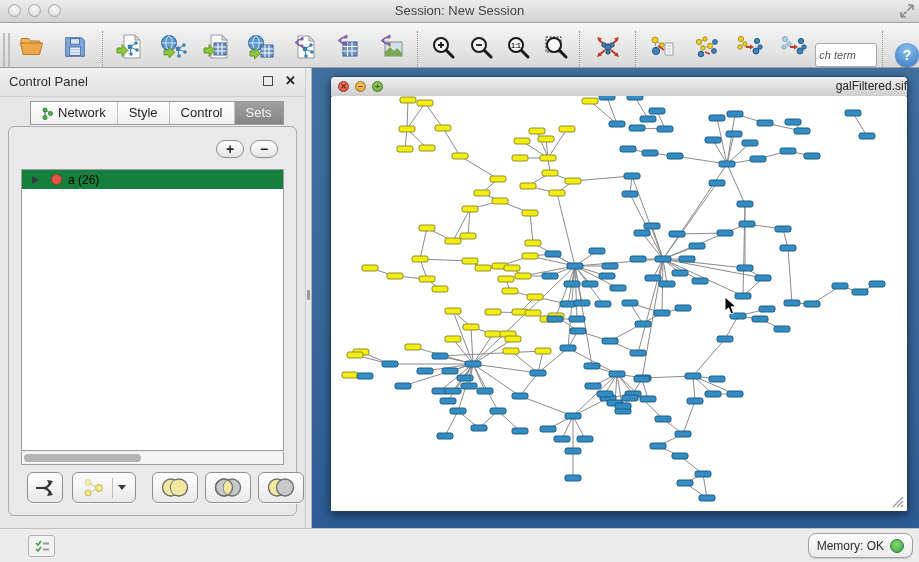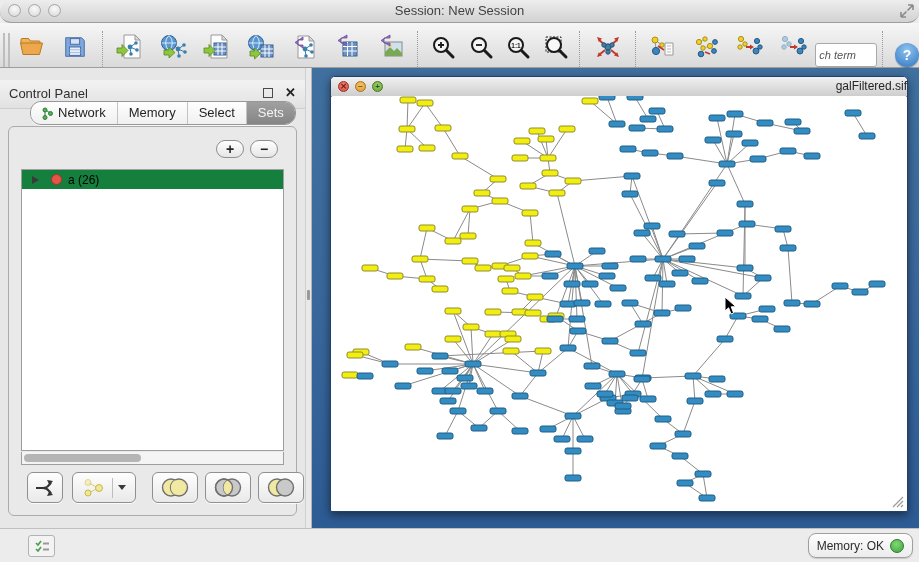--- a/index.html
+++ b/index.html
@@ -1,41 +1,41 @@
 <!DOCTYPE html>
 <html><head>
 <meta charset="utf-8">
 <style>
   html,body{margin:0;padding:0;}
   body{width:919px;height:562px;overflow:hidden;font-family:"Liberation Sans",sans-serif;-webkit-font-smoothing:antialiased;}
   .app{position:relative;width:919px;height:562px;background:#ececec;overflow:hidden;}
 
   
-  .titlebar{position:absolute;left:0;top:0;width:100%;height:22px;background:linear-gradient(#eff 0%,#ededed 0%,#d2d2d2 100%);border-bottom:1px solid #9e9e9e;border-radius:11px;}
+  .titlebar{position:absolute;left:0;top:0;width:100%;height:22px;background:linear-gradient(#eff 0%,#ededed 0%,#d2d2d2 100%);border-bottom:1px solid #9e9e9e;}
   .lights{position:absolute;left:8px;top:4px;display:flex;gap:7px;}
   .light{width:13px;height:13px;border-radius:50%;border:1px solid #a6a6a6;background:radial-gradient(circle at 50% 35%,#fafafa,#d6d6d6);box-sizing:border-box;}
   .win-title{position:absolute;left:0;right:0;top:3px;text-align:center;font-size:13px;color:#434343;}
   .fullscreen{position:absolute;right:5px;top:4px;width:14px;height:14px;}
 
   
   .toolbar{position:absolute;left:0;top:23px;width:100%;height:45px;background:linear-gradient(#f6f6f6,#dadada);border-bottom:1px solid #9e9e9e;display:flex;align-items:flex-end;box-sizing:border-box;}
   .grip{width:7px;height:34px;margin-left:3px;border-left:2px solid #bdbdbd;border-right:2px solid #bdbdbd;box-sizing:border-box;}
   .tbtn{width:44px;height:40px;background:transparent;border:none;display:flex;align-items:center;justify-content:center;padding:0;}
   .tbtn.zbtn{width:38px;}
   .tsep{width:1px;height:36px;margin:0 5px;border-left:1px dotted #9a9a9a;}
   .search{width:54px;height:22px;border:1px solid #a9a9a9;border-radius:3px;font-style:italic;font-size:11px;color:#555;padding:0 3px;background:#fff;font-family:"Liberation Sans",sans-serif;}
   .helpbtn{width:24px;height:24px;border:none;border-radius:50%;background:radial-gradient(circle at 50% 30%,#8fc3ef,#2f74c0);color:#fff;font-weight:bold;font-size:14px;margin-left:6px;box-shadow:0 1px 1px rgba(0,0,0,.3);line-height:22px;text-align:center;padding:0;}
 
   
   .control-panel{position:absolute;left:0;top:68px;width:305px;bottom:34px;background:#e7e7e7;}
-  .cp-header{position:absolute;left:0;top:0;width:100%;height:28px;background:linear-gradient(#f2f2f2,#e2e2e2);border-bottom:1px solid #cdcdcd;margin-top:12px;}
+  .cp-header{position:absolute;left:0;top:0;width:100%;height:28px;background:linear-gradient(#f2f2f2,#e2e2e2);border-bottom:1px solid #cdcdcd;}
   .cp-title{position:absolute;left:9px;top:6px;font-size:13px;color:#2e2e2e;}
   .cp-float{position:absolute;right:32px;top:8px;width:10px;height:10px;border:1.5px solid #4a4a4a;box-sizing:border-box;background:transparent;padding:0;}
   .cp-close{position:absolute;right:9px;top:5px;border:none;background:transparent;font-size:13px;font-weight:bold;color:#222;padding:0;line-height:16px;}
-  .cp-tabs{position:absolute;top:33px;left:30px;height:22px;display:flex;border:1px solid #979797;border-radius:11px;overflow:hidden;box-shadow:0 1px 0 rgba(255,255,255,.7);}
+  .cp-tabs{position:absolute;top:33px;left:30px;height:22px;display:flex;border:1px solid #979797;border-radius:0;overflow:hidden;box-shadow:0 1px 0 rgba(255,255,255,.7);}
   .tab{padding:0 11px;font-size:13px;line-height:22px;color:#1f1f1f;border-right:1px solid #c3c3c3;display:flex;align-items:center;gap:5px;background:linear-gradient(#fefefe,#f0f0f0);}
   .tab:last-child{border-right:none;}
   .tab.selected{background:linear-gradient(#a0a0a0,#858585);color:#f4f4f4;justify-content:flex-end;}
   .cp-panel{position:absolute;left:8px;right:8px;top:58px;bottom:12px;border:1px solid #ababab;border-radius:6px;background:#e9e9e9;}
   .pm-btn{position:absolute;top:13px;width:28px;height:18px;border:1px solid #8f8f8f;border-radius:9px;background:linear-gradient(#fff,#e6e6e6);font-size:14px;font-weight:bold;color:#222;line-height:15px;text-align:center;padding:0;}
   .pm-add{right:52px;}
   .pm-del{right:18px;}
   .set-list{position:absolute;left:12px;right:12px;top:42px;bottom:64px;background:#fff;border:1px solid #9e9e9e;overflow:hidden;}
   .set-row{height:19px;display:flex;align-items:center;background:#15803d;}
   .row-tri{width:0;height:0;border-left:7px solid #3a3a3a;border-top:4.5px solid transparent;border-bottom:4.5px solid transparent;margin-left:10px;}
@@ -333,24 +333,24 @@
             <path d="M3 4 v5 M4.5 3.5 L8 6" stroke="#2e7d32"></path>
             <g fill="#55b05a" stroke="#2e7d32">
               <circle cx="3" cy="3" r="2"></circle>
               <circle cx="3" cy="10.5" r="2"></circle>
               <circle cx="8.5" cy="6.5" r="2"></circle>
             </g>
           </svg>
         <span>Network</span>
       </div>
       <div class="tab">
-          <span>Memory</span>
+          <span>Style</span>
         </div>
       <div class="tab">
-          <span>Select</span>
+          <span>Control</span>
         </div>
       <div class="tab selected">
           <span>Sets</span>
         </div>
     </div>
     <div class="cp-panel">
       <button class="pm-btn pm-add">+</button>
       <button class="pm-btn pm-del">−</button>
       <div class="set-list">
         <div class="set-row">

